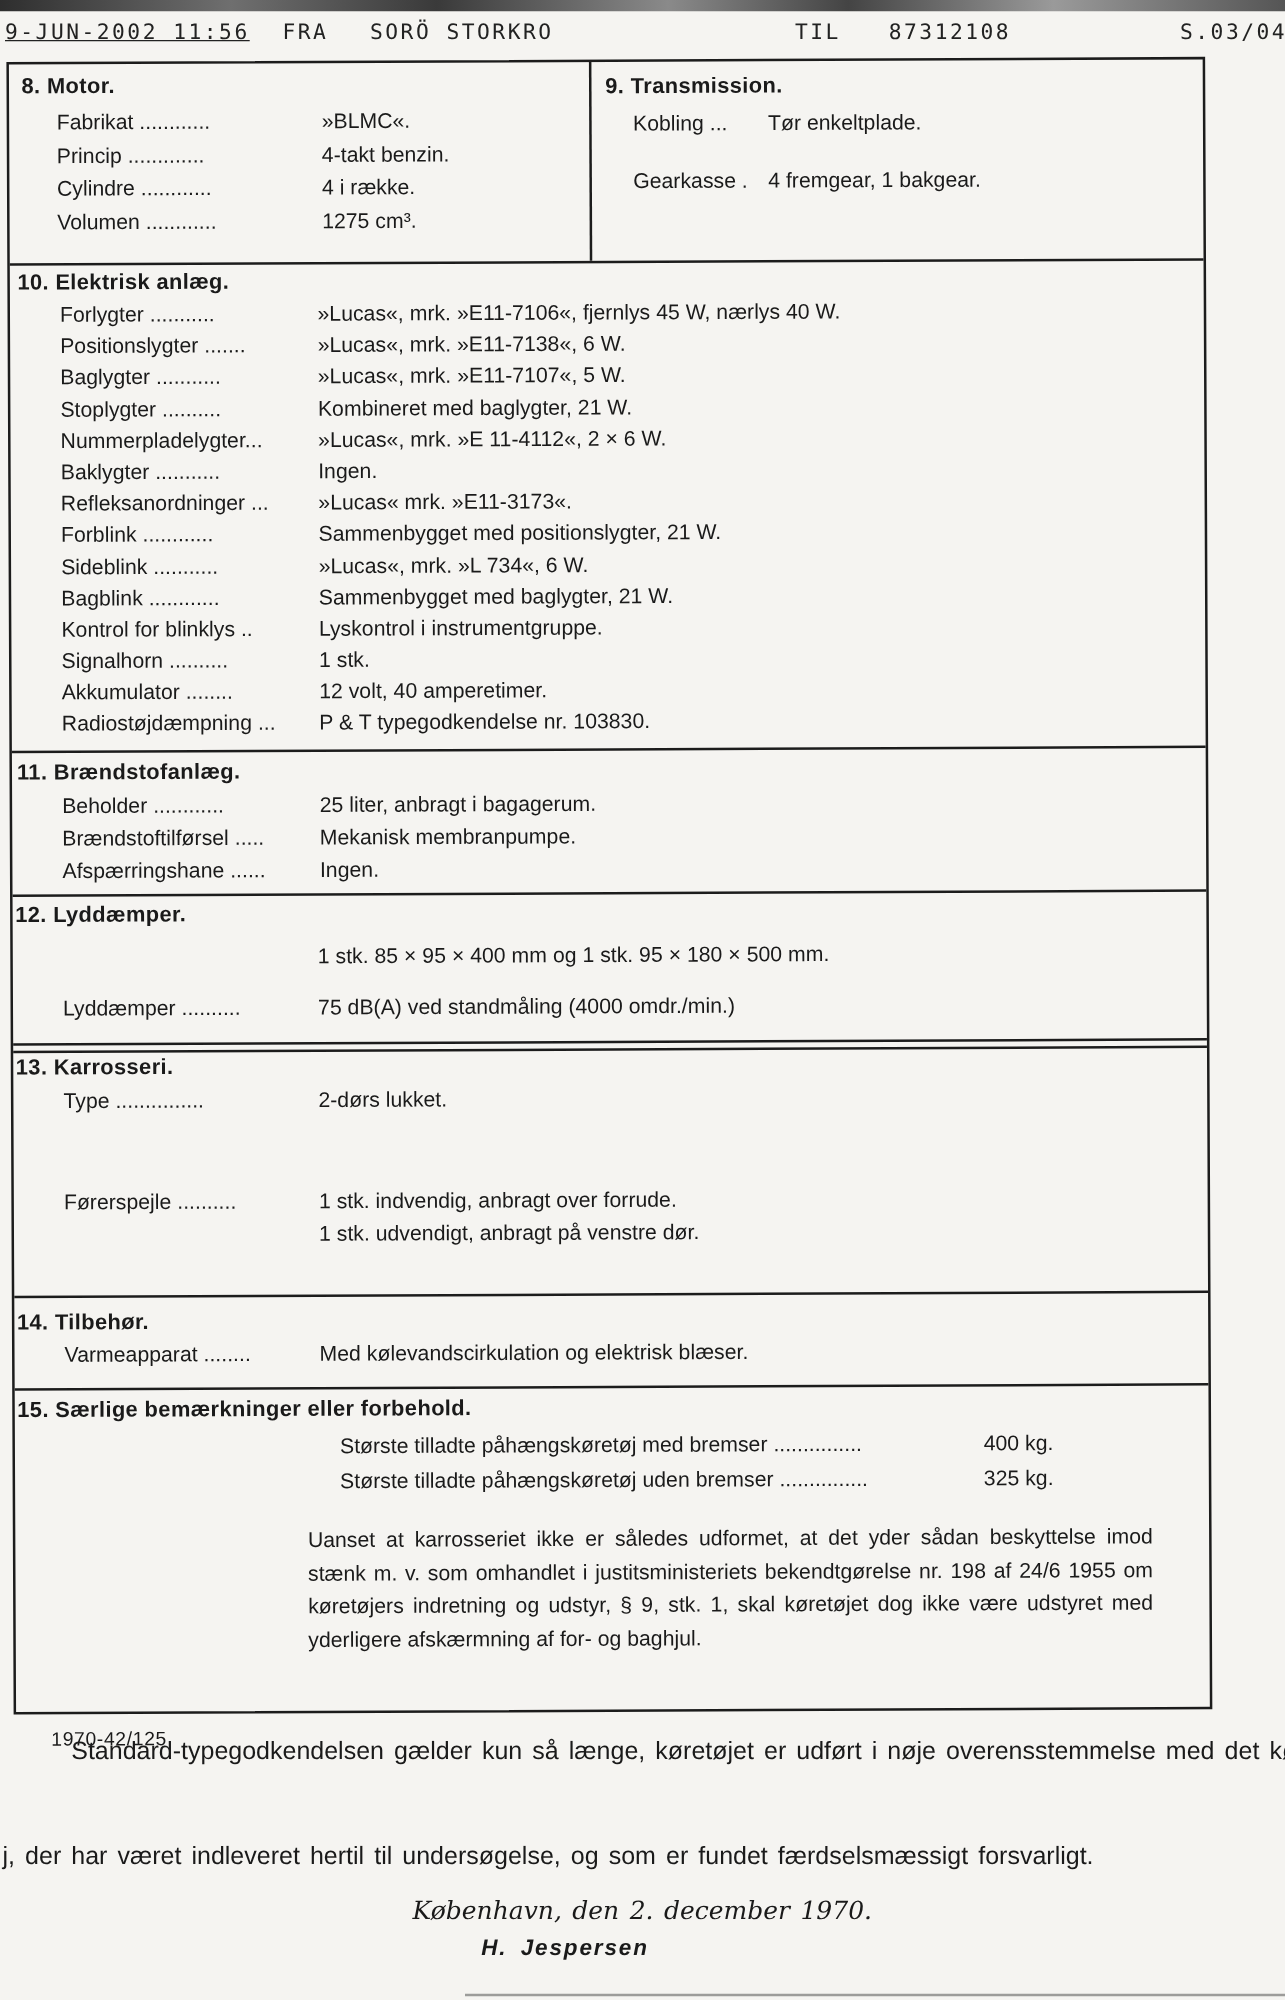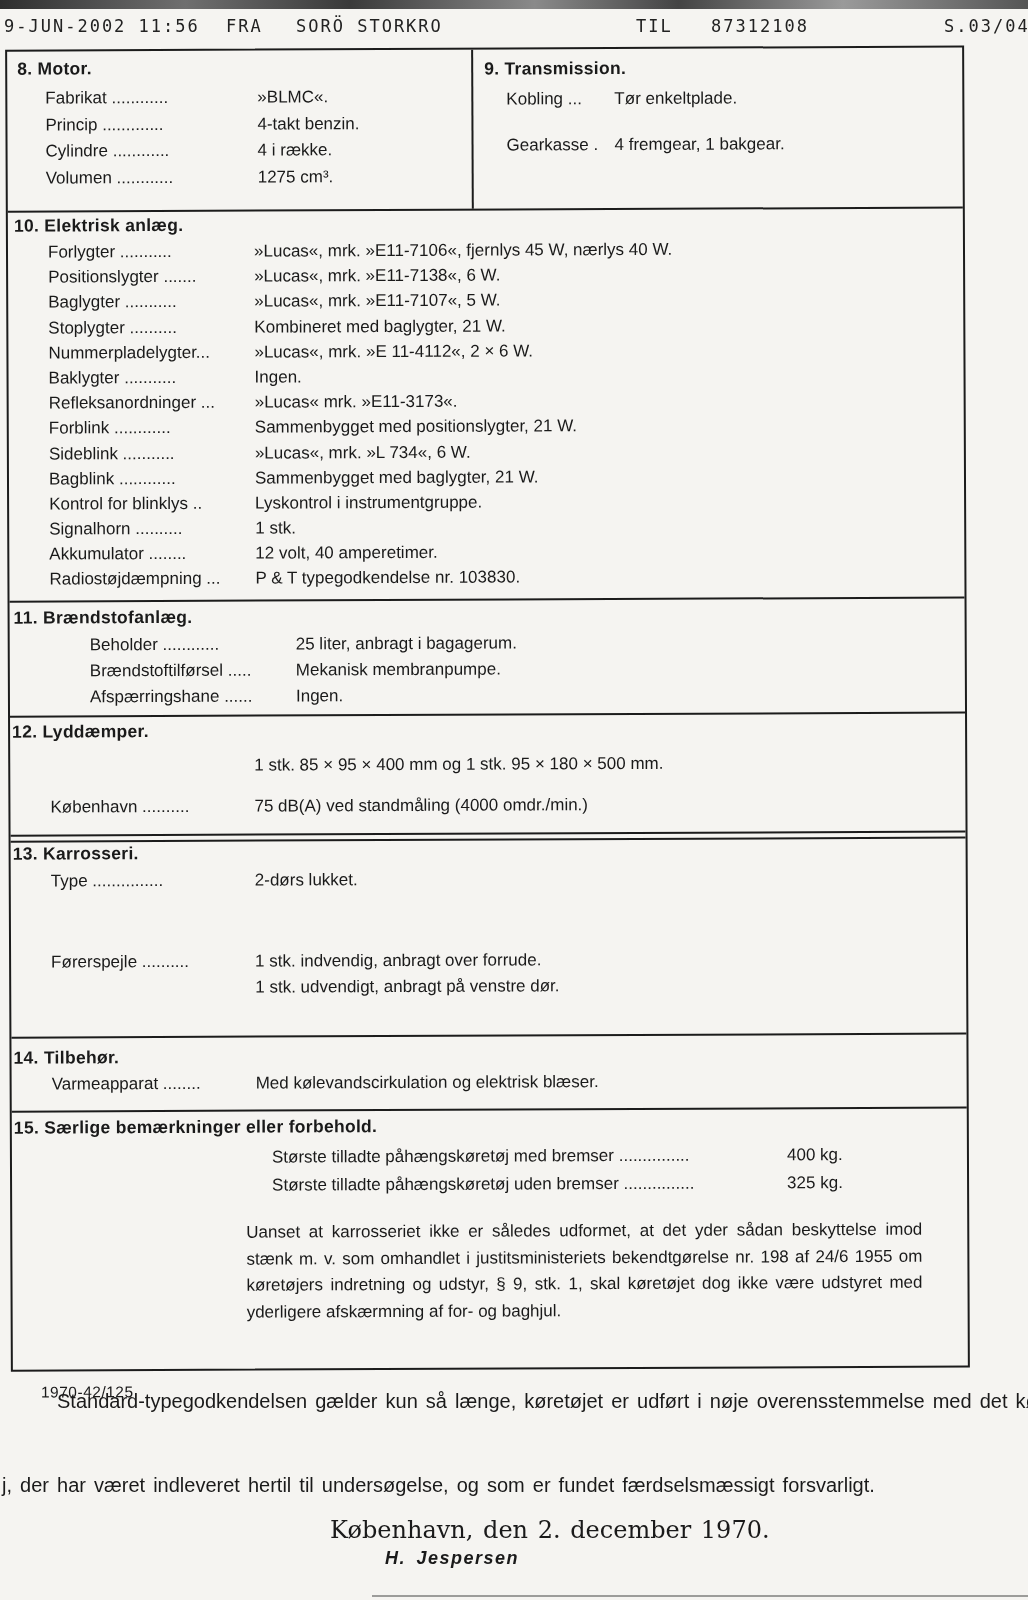--- a/index.html
+++ b/index.html
@@ -12,21 +12,21 @@
   .scan-strip-top {
     position:absolute; top:0; left:0; width:1028px; height:9px;
     background:linear-gradient(90deg,#2e2e2e 0%,#6f6f6f 18%,#3a3a3a 34%,#8a8a8a 52%,#444 66%,#9a9a9a 82%,#555 100%);
   }
   .scan-line-bottom { position:absolute; top:1595px; left:372px; width:656px; height:2px; background:#9c9c9a; }
 
   
   .fax-header { position:absolute; top:16px; left:0; width:100%; height:26px;
     font-family:"DejaVu Sans Mono", monospace; font-size:17px; letter-spacing:2px; color:#222; white-space:nowrap; }
   .fh { position:absolute; top:0; }
-  .fh-ts   { left:4px; }
+  .fh-ts   { left:4px;text-decoration:underline; }
   .fh-fra  { left:226px; }
   .fh-sender { left:296px; }
   .fh-til  { left:636px; }
   .fh-num  { left:700px;margin-left:11px; }
   .fh-page { left:944px; }
 
   
   .doc-box {
     position:absolute; left:8px; top:48px; width:955px; height:1318px;
     border:2.5px solid #1c1c1c; transform:rotate(-0.25deg); transform-origin:40% 50%;
@@ -57,21 +57,21 @@
   
   .sec-elektrisk { left:6px; top:164px; width:940px; }
   .sec-elektrisk .rows { margin:6px 0 0 34px; }
   .sec-elektrisk .kv { height:25.2px; }
   .sec-elektrisk .k { width:206px; }
 
   
   .sec-braendstof { left:4px; top:556px; width:940px; }
   .sec-braendstof .rows { margin:7px 0 0 36px; }
   .sec-braendstof .kv { height:26px; }
-  .sec-braendstof .k { width:206px;margin-left:40px; }
+  .sec-braendstof .k { width:206px; }
 
   
   .sec-lyd { left:2px; top:670px; width:940px; }
   .sec-lyd .size-line { margin:14px 0 0 242px; white-space:nowrap; }
   .sec-lyd .rows { margin:21px 0 0 38px; }
   .sec-lyd .k { width:204px; }
 
   
   .sec-karrosseri { left:2px; top:792px; width:940px; }
   .sec-karrosseri .rows { margin:7px 0 0 38px; }
@@ -94,21 +94,21 @@
     margin:16px 0 0 232px; width:676px; text-align:justify;
     font-size:17px; line-height:26.5px;
   }
   .doc-number { position:absolute; left:26px; top:266px; font-size:15.5px; letter-spacing:.5px; }
 
   
   .f-abs { position:absolute; white-space:nowrap; font-size:20px; word-spacing:2.5px; }
   .f-line1 { left:57px; top:1390px; }
   .f-line2 { left:2px;  top:1474px; }
   .f-grant { left:120px; top:1462px; }
-  .f-date  { left:330px; top:1516px; font-family:"DejaVu Serif", serif; font-size:24px; word-spacing:2px; }
+  .f-date  { left:330px; top:1516px; font-family:"DejaVu Serif", serif; font-style:italic; font-size:20px; word-spacing:2px; }
   .f-sign  { left:385px; top:1548px; font-style:italic; font-weight:bold; font-size:18px; letter-spacing:1.5px; word-spacing:4px; }
 </style>
 </head>
 <body>
 
 <div class="page">
 
   <div class="scan-strip-top"></div>
 
   <div class="fax-header">
@@ -245,21 +245,21 @@
             <span class="v">Ingen.</span>
           </div>
       </div>
     </div>
 
     <div class="sec sec-lyd">
       <div class="sec-title">12. Lyddæmper.</div>
       <div class="size-line">1 stk. 85 × 95 × 400 mm og 1 stk. 95 × 180 × 500 mm.</div>
       <div class="rows">
         <div class="kv">
-            <span class="k">København ..........</span>
+            <span class="k">Lyddæmper ..........</span>
             <span class="v">75 dB(A) ved standmåling (4000 omdr./min.)</span>
           </div>
       </div>
     </div>
 
     <div class="sec sec-karrosseri">
       <div class="sec-title">13. Karrosseri.</div>
       <div class="rows">
         <div class="kv">
             <span class="k">Type ...............</span>

